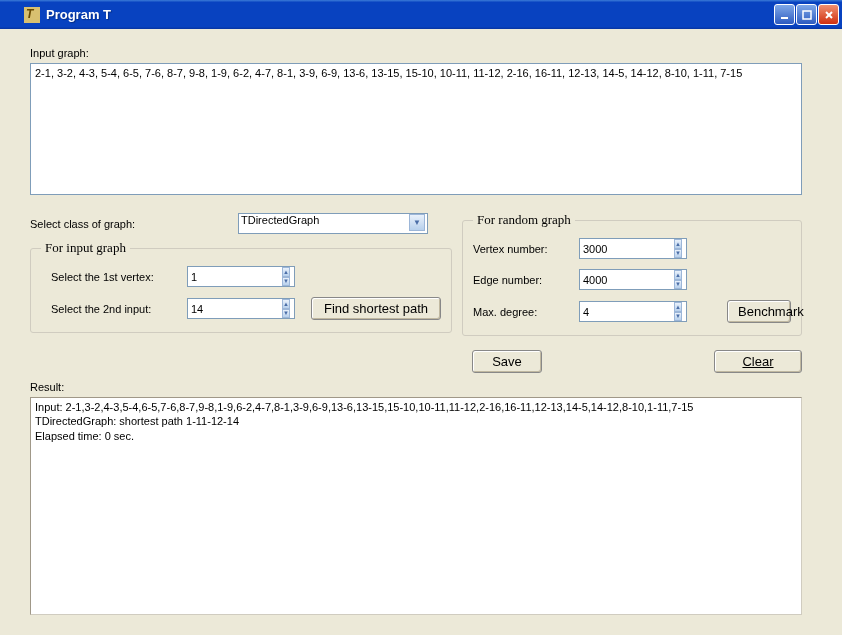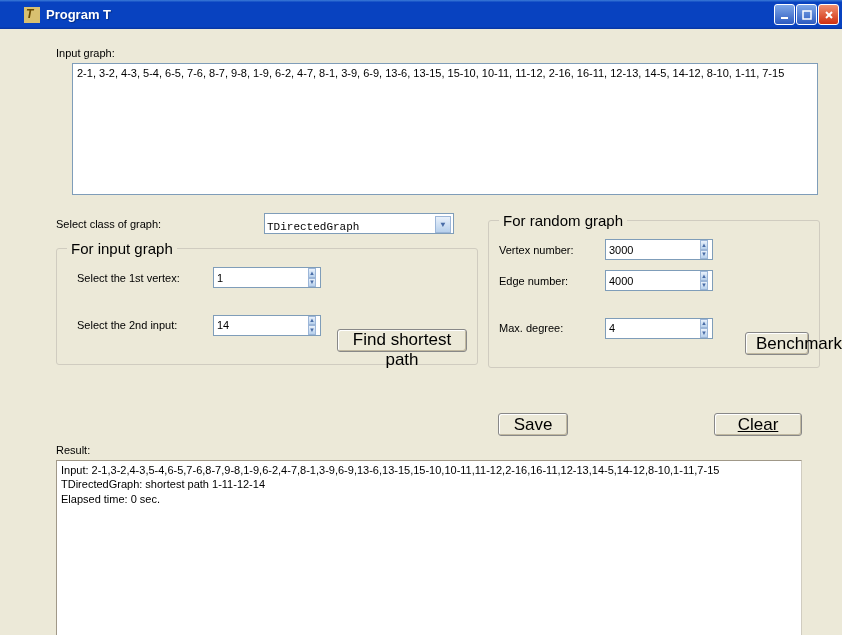--- a/index.html
+++ b/index.html
@@ -55,40 +55,39 @@
       cursor: pointer;
     }
     .winbtn.min, .winbtn.max {
       background: linear-gradient(to bottom, #7fa8e8, #2d5bc0);
     }
     .winbtn.close {
       background: linear-gradient(to bottom, #f09070, #d03010);
     }
     .winbtn svg { display:block; }
     .content {
-      padding: 18px 12px 10px 28px;
+      padding: 18px 12px 10px 2px;
       background: #ece9d8;
       height: 606px;
     }
     .lbl {
       font-size: 11px;
       margin-bottom: 4px;
       display: block;
     }
     .textarea-box {
       width: 100%;
       height: 132px;
       border: 1px solid #7f9db9;
       background: #fff;
       padding: 2px 4px;
       font-family: Tahoma, Arial, sans-serif;
       font-size: 11px;
       resize: none;
       line-height: 1.35;
-      margin-left: 16px;
     }
     .mid-row {
       display: flex;
       margin-top: 16px;
       gap: 10px;
     }
     .left-col { flex: 1; }
     .right-col { flex: 1; }
     .select-row {
       display: flex;
@@ -98,43 +97,42 @@
     }
     .select-class-label { width: 200px; }
     .combo {
       width: 190px;
       height: 21px;
       border: 1px solid #7f9db9;
       background: #fff;
       font-size: 11px;
       padding: 0 2px;
       display: flex;
-      align-items: flex-end;
+      align-items: flex-start;
       justify-content: space-between;
       cursor: pointer;
-      font-family: Liberation Mono, monospace;
     }
     .combo .arrowbtn, .spin .spinbtns {
       width: 16px;
       height: 17px;
       background: linear-gradient(to bottom,#e9f1fb,#b7d0ec);
       border:1px solid #9cb6d8;
       display:flex;
       align-items:center;
       justify-content:center;
       font-size:8px;
       color:#4a6da7;
     }
     fieldset {
       border: 1px solid #d0ccc0;
       padding: 10px 10px 12px 10px;
       border-radius: 3px;
       font-size: 11px;
     }
-    legend { padding: 0 4px; font-size:15px; }
+    legend { padding: 0 4px; font-size:13px;font-family:Liberation Serif, serif; }
     .field-row {
       display: flex;
       align-items: center;
       gap: 16px;
       margin-bottom: 10px;
     }
     .field-row:last-child { margin-bottom: 0; }
     .field-label { width: 120px; }
     .field-label-short { width: 90px; }
     .spin {
@@ -168,24 +166,23 @@
       display:flex;align-items:center;justify-content:center;
       font-size:6px;color:#4a6da7;line-height:1;
       cursor:pointer;
     }
     .btn {
       height: 23px;
       padding: 0 10px;
       border: 1px solid #888;
       border-radius: 3px;
       background: #ece9d8;
-      font-size: 17px;
+      font-size: 13px;
       cursor: pointer;
       box-shadow: inset 1px 1px 0 #fff, inset -1px -1px 0 #c0b8a0;
-      margin-top: 31px;
     }
     .btn-find { width: 130px; }
     .btn-bench { width: 64px; }
     .btn-save { width: 70px; }
     .btn-clear { width: 88px; text-decoration: underline; }
     .action-row {
       display: flex;
       justify-content: space-between;
       margin-top: 14px;
       padding-left: 470px;

